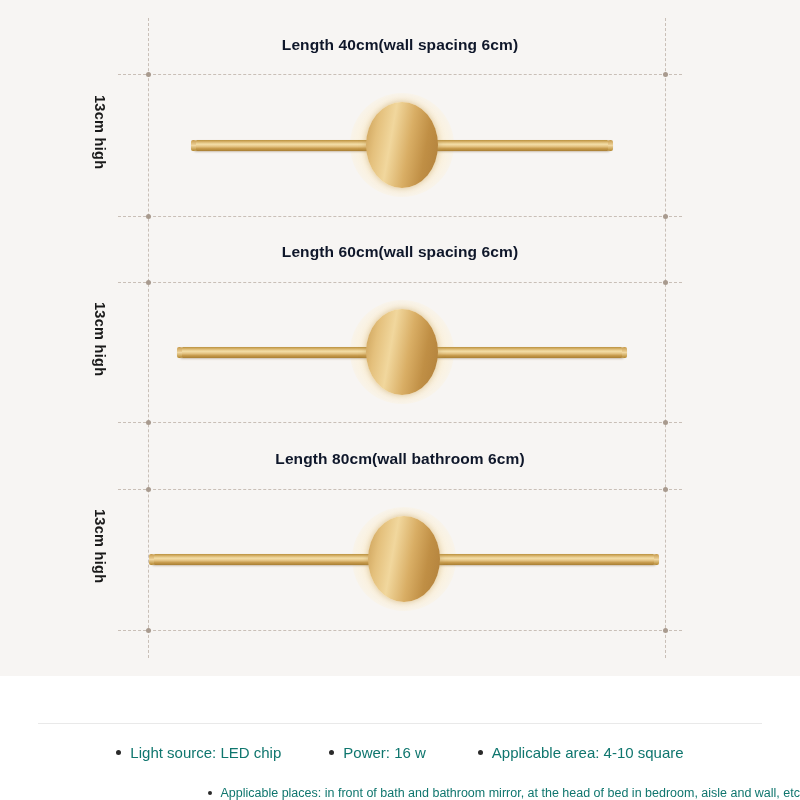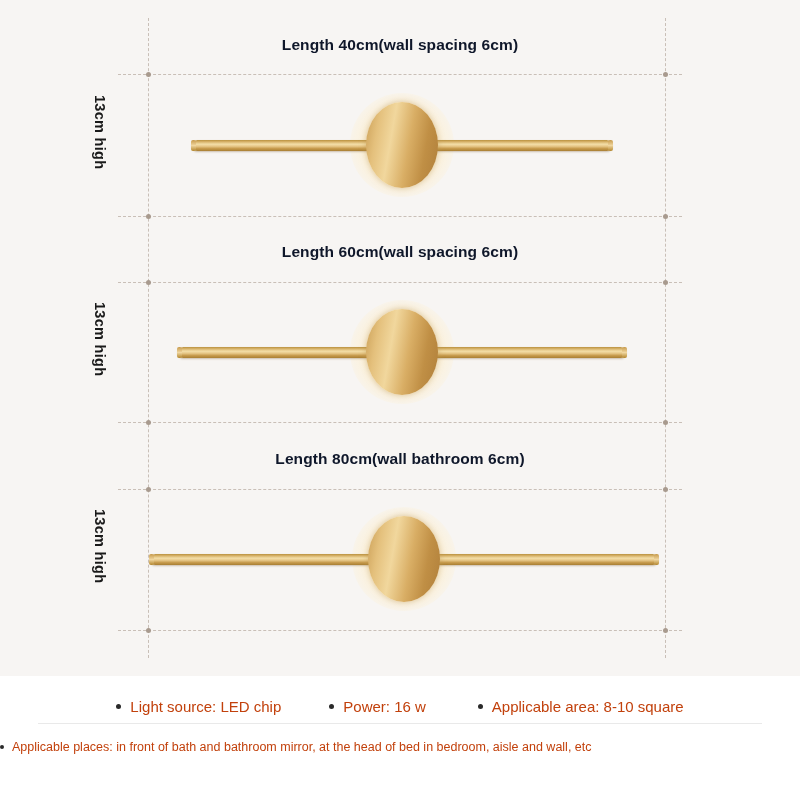--- a/index.html
+++ b/index.html
@@ -143,27 +143,28 @@
     display: flex;
     align-items: center;
   }
   #spec-row-1 {
     top: 22px;
     justify-content: center;
     gap: 0px;
   }
   #spec-row-2 {
     top: 64px;
-    justify-content: flex-start;
+    justify-content: flex-end;
   }
   .spec-item {
     display: flex;
     align-items: center;
     font-size: 15px;
-    color: #c2410c;
+    color: #0f766e;
+    margin-top: 46px;
   }
   .spec-item.small { font-size: 12.5px; }
   .bullet {
     display: inline-block;
     width: 5px; height: 5px;
     border-radius: 50%;
     background: #2a2a2a;
     margin-right: 9px;
     flex: none;
   }
@@ -247,21 +248,21 @@
       <span>Light source: LED chip</span>
     </div>
     <div class="gap-1"></div>
     <div class="spec-item">
       <span class="bullet"></span>
       <span>Power: 16 w</span>
     </div>
     <div class="gap-2"></div>
     <div class="spec-item">
       <span class="bullet"></span>
-      <span>Applicable area: 8-10 square</span>
+      <span>Applicable area: 4-10 square</span>
     </div>
   </div>
 
   <div class="divider"></div>
 
   <div class="spec-row" id="spec-row-2">
     <div class="spec-item small">
       <span class="bullet sm"></span>
       <span>Applicable places: in front of bath and bathroom mirror, at the head of bed in bedroom, aisle and wall, etc</span>
     </div>

